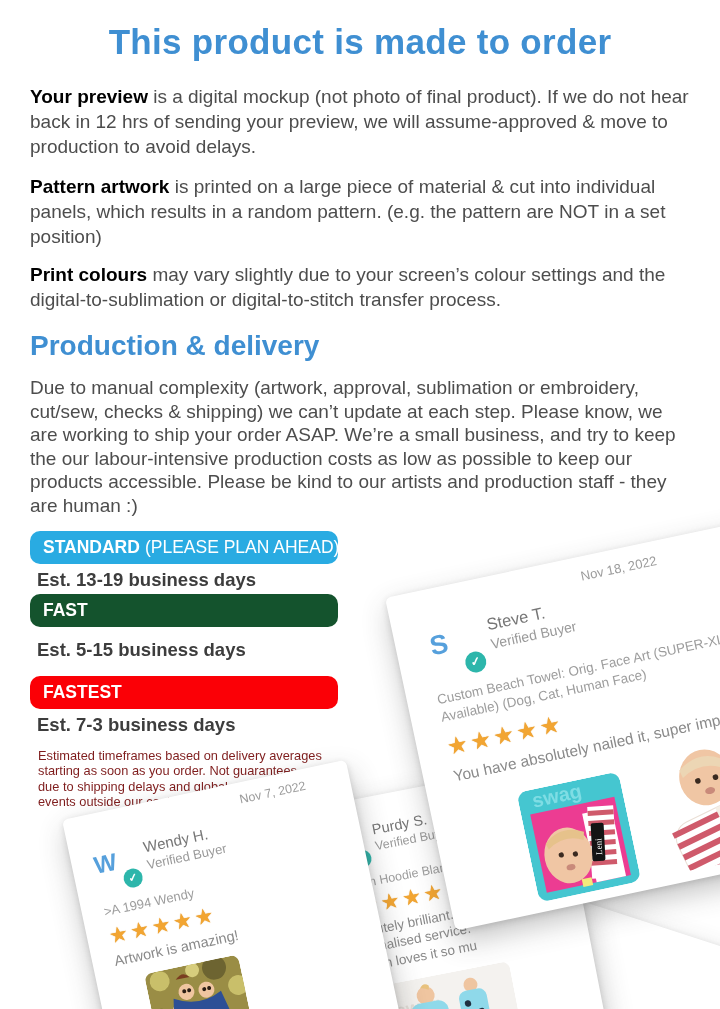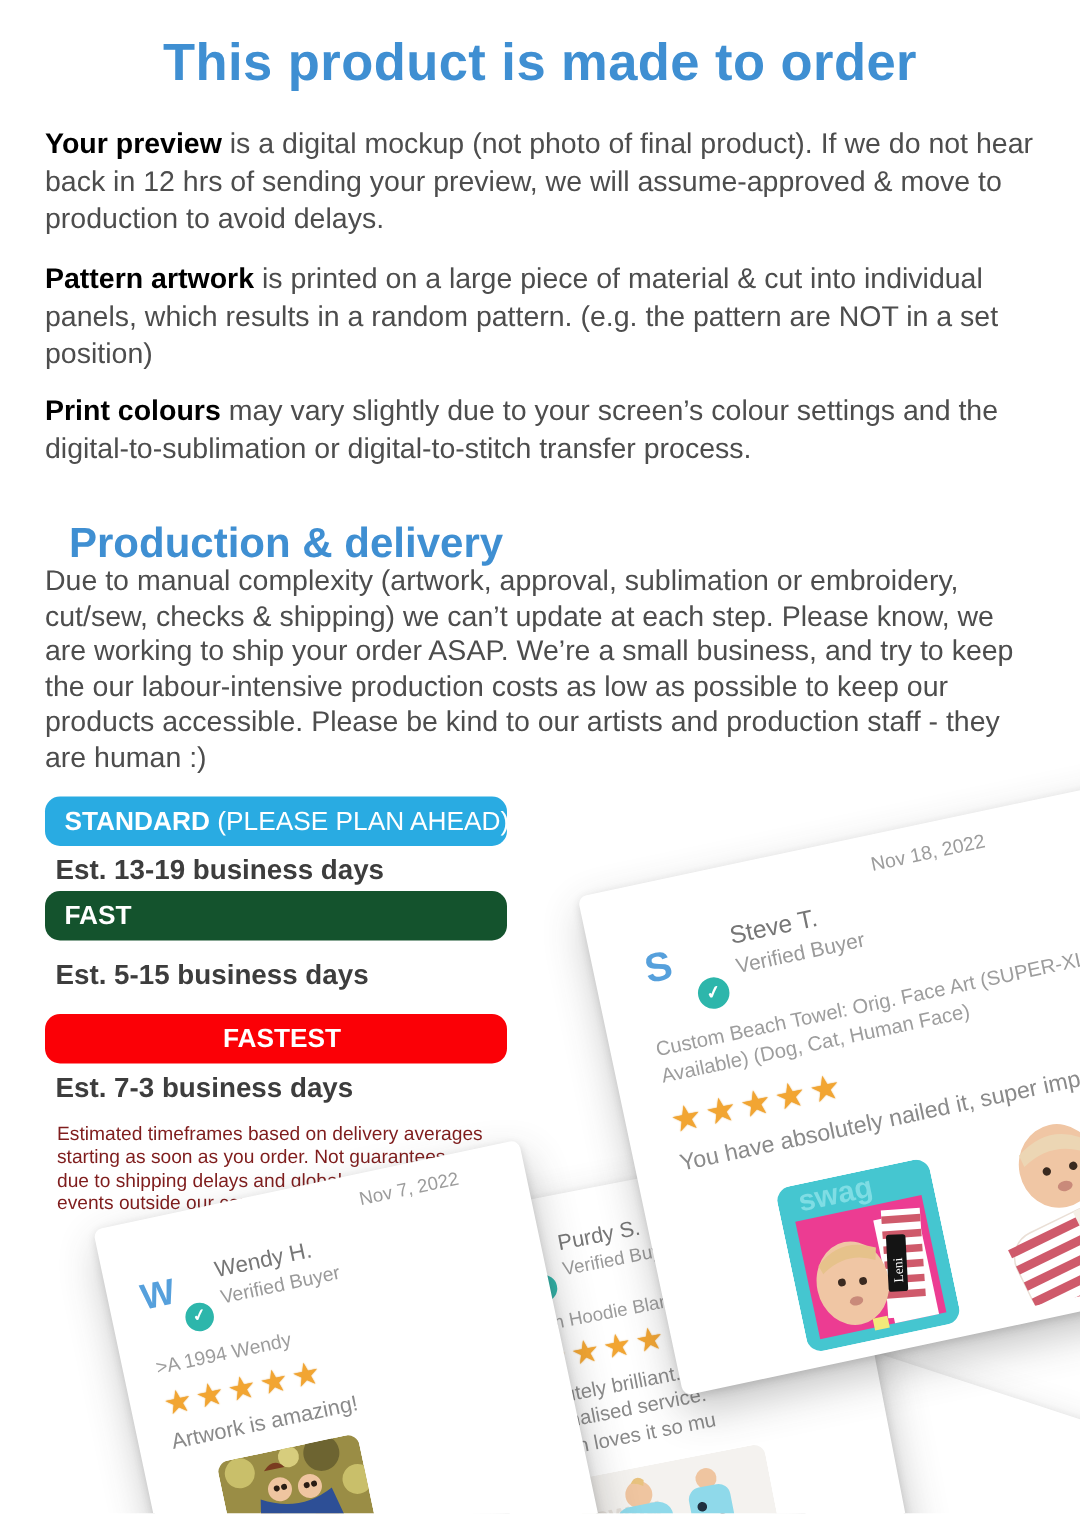--- a/index.html
+++ b/index.html
@@ -7,31 +7,31 @@
         font-family:"Liberation Sans",sans-serif;color:#4d4d4d;}
 
   .title{position:absolute;top:22px;left:0;width:720px;text-align:center;margin:0;
          font-size:35px;font-weight:bold;color:#3f8fd2;letter-spacing:.3px;}
 
   .para{position:absolute;left:30px;width:662px;margin:0;font-size:19px;line-height:1.32;
         font-weight:500;color:#4d4d4d;}
   .lead{font-weight:bold;color:#000000;}
   .p1{top:84px;} .p2{top:174px;} .p3{top:262px;}
 
-  .h2{position:absolute;left:30px;top:330px;margin:16px;font-size:28px;font-weight:bold;color:#3f8fd2;}
+  .h2{position:absolute;left:30px;top:330px;margin:0;font-size:28px;font-weight:bold;color:#3f8fd2;}
   .p4{top:376px;line-height:1.24;}
 
   .tier-badge{position:absolute;left:30px;width:308px;height:33px;border-radius:10px;
               color:#fff;font-size:17.5px;line-height:33px;padding-left:13px;box-sizing:border-box;
               white-space:nowrap;}
   .tier-badge b{font-weight:bold;}
   .tier-badge span.suffix{font-weight:normal;margin-left:5px;}
   .tier-standard{top:531px;background:#29abe2;}
   .tier-fast{top:594px;background:#14532d;}
-  .tier-fastest{top:676px;background:#fb0006;text-align:center;}
+  .tier-fastest{top:676px;background:#fb0006;}
   .est{position:absolute;left:37px;margin:0;font-size:18.5px;font-weight:bold;color:#3d3d3d;}
   .est1{top:569px;text-align:right;} .est2{top:639px;} .est3{top:714px;}
 
   .note{position:absolute;left:38px;top:748px;width:330px;margin:0;font-size:12.8px;
         line-height:1.2;color:#7f1d1d;white-space:pre-line;}
 
   
   .card{position:absolute;background:#fff;border-radius:6px;
         box-shadow:0 12px 28px rgba(60,60,60,.30), 0 2px 6px rgba(60,60,60,.18);
         transform-origin:0 0;box-sizing:border-box;}

